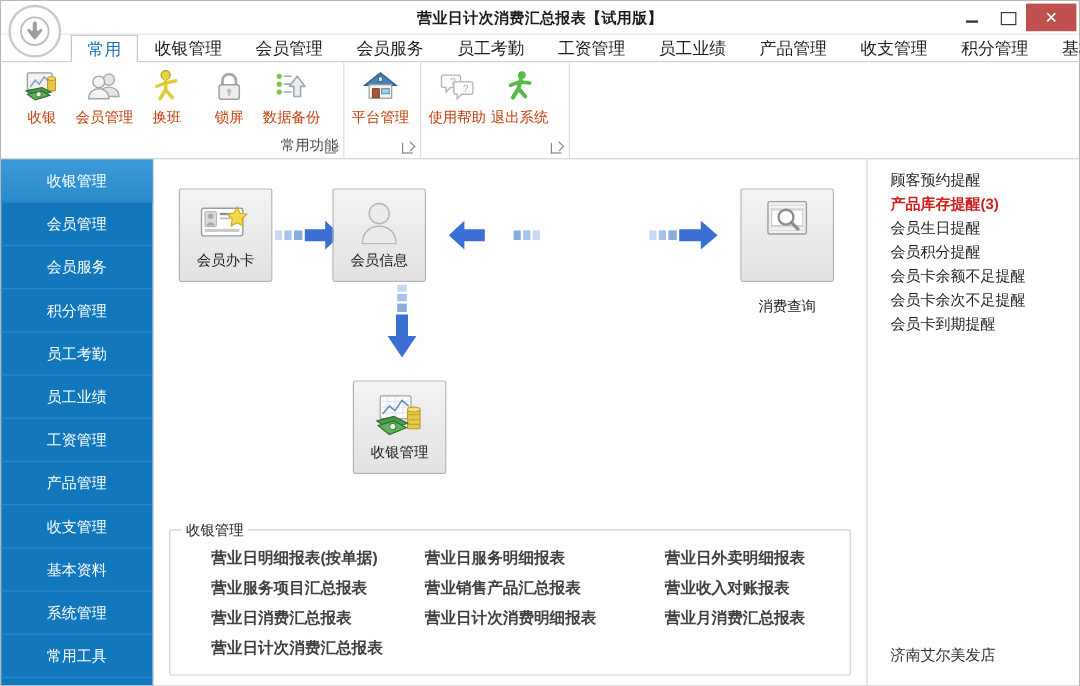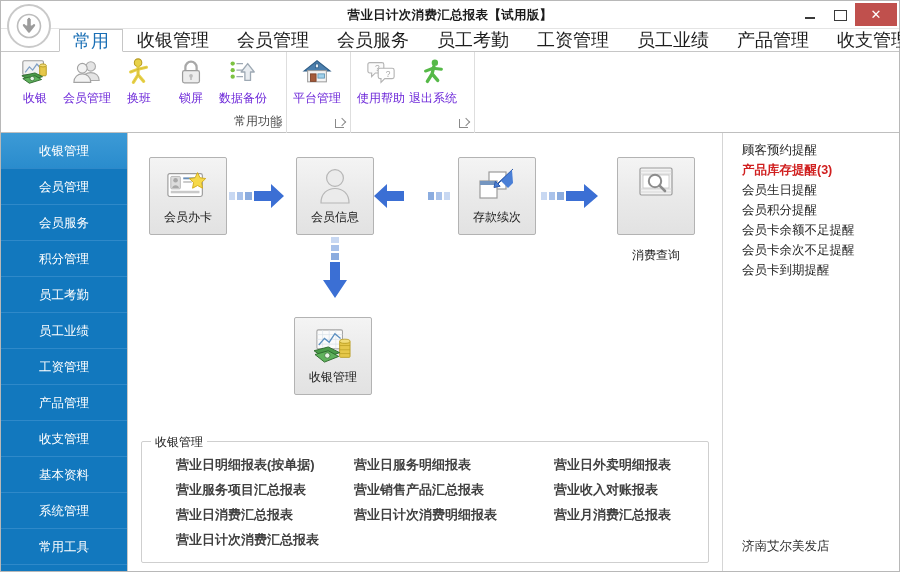--- a/index.html
+++ b/index.html
@@ -75,21 +75,21 @@
     position: absolute; left: 0; top: 28px;
     width: 898px; height: 23px;
     background: #ffffff;
     border-bottom: 1px solid #c6c6c6;
     display: flex; align-items: flex-end;
     padding-left: 58px;
   }
   .tab {
     height: 23px; line-height: 22px;
     padding: 0 13px;
-    font-size: 18px;
+    font-size: 14px;
     color: #1d1d1d;
     border: 1px solid transparent;
     border-bottom: none;
     white-space: nowrap;
     cursor: default;
   }
   .tab.active {
     color: #1a6fb5;
     background: #ffffff;
     border: 1px solid #c6c6c6;
@@ -121,21 +121,21 @@
     height: 59px;
     padding-top: 3px;
   }
   .rib-item {
     width: 52px;
     display: flex; flex-direction: column; align-items: center;
     cursor: default;
   }
   .rib-item .ico { height: 33px; display:flex; align-items:center; justify-content:center; }
   .rib-item .lbl {
-    font-size: 12px; color: #6d28d9; margin-top: 2px; white-space: nowrap;
+    font-size: 12px; color: #c2410c; margin-top: 2px; white-space: nowrap;
   }
   .rib-foot {
     height: 21px; position: relative;
     display: flex; align-items: center; justify-content: flex-end;
   }
   .rib-foot .gname { font-size: 12px; color: #4a4a4a; }
   .launcher {
     position: absolute; right: 2px; bottom: 4px;
     width: 9px; height: 9px;
     border-left: 1px solid #8a8a8a;
@@ -464,51 +464,39 @@
 
         <div class="arrow" style="left:101px; top:50px;">
           <svg width="56" height="26" viewBox="0 0 56 26">
             <rect x="0" y="9" width="6" height="8" fill="#c8d8f2"></rect>
             <rect x="8" y="9" width="6" height="8" fill="#a9c2ea"></rect>
             <rect x="16" y="9" width="7" height="8" fill="#8bacdf"></rect>
             <path d="M25 8 h17 v-7 l13 12 -13 12 v-7 h-17 z" fill="#3b6fd4"></path>
           </svg>
         </div>
 
-        <div class="node" style="left:168px; top:24px;">
+        <div class="node" style="left:149px; top:24px;">
           <span class="nico">
             <svg width="34" height="36" viewBox="0 0 34 36">
               <circle cx="17" cy="10" r="8.4" fill="#ebebeb" stroke="#b6b6b6" stroke-width="1.2"></circle>
               <path d="M3 35 c0-9.5 6.3-14.5 14-14.5 s14 5 14 14.5 z" fill="#ebebeb" stroke="#b6b6b6" stroke-width="1.2"></path>
             </svg>
           </span>
           <span class="nlbl">会员信息</span>
         </div>
 
         <div class="arrow" style="left:246px; top:50px;">
           <svg width="76" height="26" viewBox="0 0 76 26">
             <path d="M51 8 h-17 v-7 l-13 12 13 12 v-7 h17 z" fill="#3b6fd4" transform="translate(-21,0)"></path>
             <rect x="54" y="9" width="6" height="8" fill="#8bacdf"></rect>
             <rect x="62" y="9" width="6" height="8" fill="#a9c2ea"></rect>
             <rect x="70" y="9" width="6" height="8" fill="#c8d8f2"></rect>
           </svg>
         </div>
 
-        <div class="node" style="left:330px; top:24px;">
-          <span class="nico">
-            <svg width="40" height="36" viewBox="0 0 40 36">
-              <rect x="12" y="4" width="17" height="17" fill="#ffffff" stroke="#9b9b9b" stroke-width="1.2"></rect>
-              <rect x="3" y="13" width="17" height="17" fill="#ffffff" stroke="#9b9b9b" stroke-width="1.2"></rect>
-              <rect x="3" y="13" width="17" height="4" fill="#7596c0"></rect>
-              <path d="M36 1 L21 16 l2.2 2.2 -6.2 1.3 1.3 -6.2 2.2 2.2 z" fill="#4a7fd6" stroke="#2f5aa8" stroke-width="1"></path>
-              <path d="M35 2 L24 13 l7 7 5 -5 z" fill="#4a7fd6"></path>
-            </svg>
-          </span>
-          <span class="nlbl">存款续次</span>
-        </div>
 
         <div class="arrow" style="left:413px; top:50px;">
           <svg width="58" height="26" viewBox="0 0 58 26">
             <rect x="0" y="9" width="6" height="8" fill="#c8d8f2"></rect>
             <rect x="8" y="9" width="6" height="8" fill="#a9c2ea"></rect>
             <rect x="16" y="9" width="7" height="8" fill="#8bacdf"></rect>
             <path d="M25 8 h18 v-7 l14 12 -14 12 v-7 h-18 z" fill="#3b6fd4"></path>
           </svg>
         </div>
 

